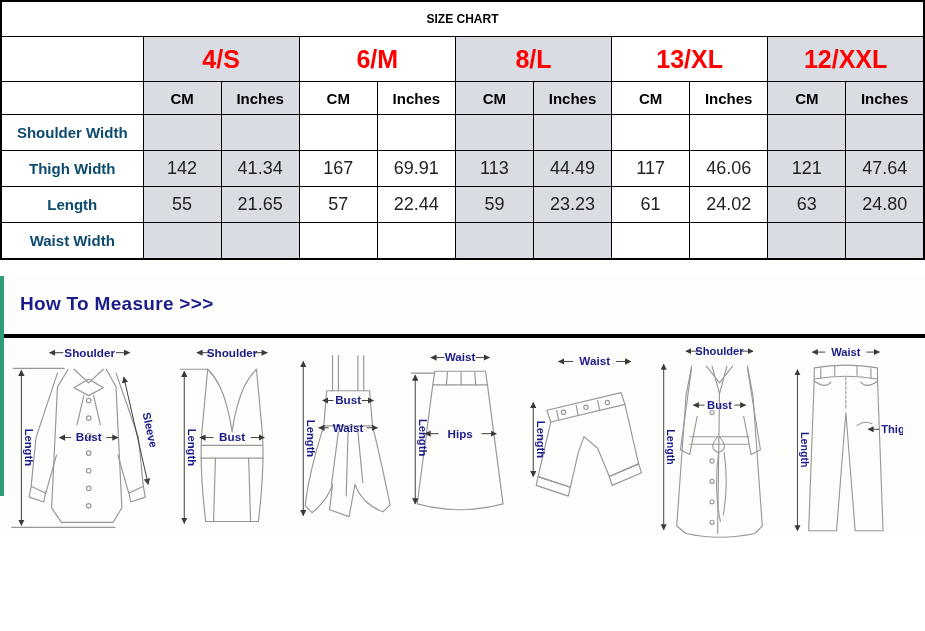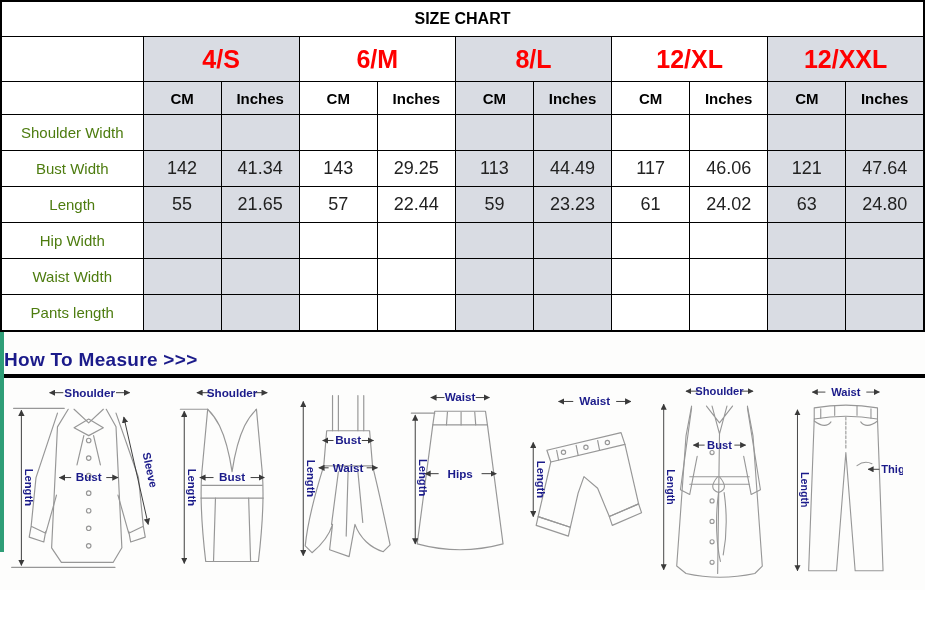--- a/index.html
+++ b/index.html
@@ -2,31 +2,31 @@
 <html><head>
 <meta charset="utf-8">
 <style>
   html,body{margin:0;padding:0;background:#fff;}
   body{width:925px;height:631px;overflow:hidden;font-family:"Liberation Sans",sans-serif;position:relative;}
 
   
   table.size-table{border-collapse:collapse;table-layout:fixed;width:925px;border:2px solid #000;}
   table.size-table th,table.size-table td{border:1px solid #000;text-align:center;vertical-align:middle;padding:0;overflow:hidden;white-space:nowrap;}
   col.label-col{width:142px;}
-  tr.title-row th{height:34px;font-size:16px;font-weight:bold;color:#000;border-bottom:1px solid #000;}
+  tr.title-row th{height:34px;font-size:12px;font-weight:bold;color:#000;border-bottom:1px solid #000;}
   tr.size-row th{height:44px;font-size:25px;font-weight:bold;color:#ff0000;}
   tr.unit-row th{height:32px;font-size:15px;font-weight:bold;color:#000;margin-top:40px;}
-  tbody th{height:35px;font-size:15px;font-weight:normal;color:#4d7c0f;}
+  tbody th{height:35px;font-size:15px;font-weight:bold;color:#0c4a6e;}
   tbody td{height:35px;font-size:18px;color:#222;}
   .sh{background:#d9dce3;}
 
   
   .measure-section{position:relative;height:258px;background:#fdfdfc;}
   .green-bar{position:absolute;left:0;top:0;width:4px;height:220px;background:#2f9e77;}
-  .measure-heading{margin:0;padding:17px 0 3px 4px;font-size:19px;font-weight:bold;color:#1b1b8a;letter-spacing:.3px;}
+  .measure-heading{margin:16px;padding:17px 0 3px 4px;font-size:19px;font-weight:bold;color:#1b1b8a;letter-spacing:.3px;}
   .thick-rule{height:4px;background:#000;}
   .figures{display:flex;justify-content:space-between;align-items:flex-start;padding:2px 22px 0 5px;}
   .figures svg{display:block;height:200px;}
   .lbl{font-family:"Liberation Sans",sans-serif;font-size:12px;font-weight:bold;fill:#1b1b8a;}
   .lblv{font-family:"Liberation Sans",sans-serif;font-size:11.5px;font-weight:bold;fill:#1b1b8a;}
   .m{stroke:#3a3a3a;stroke-width:1;fill:none;}
   .g{stroke:#979797;stroke-width:1.2;fill:none;stroke-linejoin:round;stroke-linecap:round;}
 </style>
 </head>
 <body>
@@ -47,21 +47,21 @@
   </colgroup>
   <thead>
     <tr class="title-row">
       <th colspan="11">SIZE CHART</th>
     </tr>
     <tr class="size-row">
       <th></th>
       <th colspan="2" class="sh">4/S</th>
       <th colspan="2">6/M</th>
       <th colspan="2" class="sh">8/L</th>
-      <th colspan="2">12/XL</th>
+      <th colspan="2">13/XL</th>
       <th colspan="2" class="sh">12/XXL</th>
     </tr>
     <tr class="unit-row">
       <th></th>
       <th class="sh">CM</th>
       <th class="sh">Inches</th>
       <th>CM</th>
       <th>Inches</th>
       <th class="sh">CM</th>
       <th class="sh">Inches</th>
@@ -79,25 +79,25 @@
       <td></td>
       <td></td>
       <td class="sh"></td>
       <td class="sh"></td>
       <td></td>
       <td></td>
       <td class="sh"></td>
       <td class="sh"></td>
     </tr>
     <tr>
-      <th>Bust Width</th>
+      <th>Thigh Width</th>
       <td class="sh">142</td>
       <td class="sh">41.34</td>
-      <td>143</td>
-      <td>29.25</td>
+      <td>167</td>
+      <td>69.91</td>
       <td class="sh">113</td>
       <td class="sh">44.49</td>
       <td>117</td>
       <td>46.06</td>
       <td class="sh">121</td>
       <td class="sh">47.64</td>
     </tr>
     <tr>
       <th>Length</th>
       <td class="sh">55</td>
@@ -105,47 +105,21 @@
       <td>57</td>
       <td>22.44</td>
       <td class="sh">59</td>
       <td class="sh">23.23</td>
       <td>61</td>
       <td>24.02</td>
       <td class="sh">63</td>
       <td class="sh">24.80</td>
     </tr>
     <tr>
-      <th>Hip Width</th>
-      <td class="sh"></td>
-      <td class="sh"></td>
-      <td></td>
-      <td></td>
-      <td class="sh"></td>
-      <td class="sh"></td>
-      <td></td>
-      <td></td>
-      <td class="sh"></td>
-      <td class="sh"></td>
-    </tr>
-    <tr>
       <th>Waist Width</th>
-      <td class="sh"></td>
-      <td class="sh"></td>
-      <td></td>
-      <td></td>
-      <td class="sh"></td>
-      <td class="sh"></td>
-      <td></td>
-      <td></td>
-      <td class="sh"></td>
-      <td class="sh"></td>
-    </tr>
-    <tr>
-      <th>Pants length</th>
       <td class="sh"></td>
       <td class="sh"></td>
       <td></td>
       <td></td>
       <td class="sh"></td>
       <td class="sh"></td>
       <td></td>
       <td></td>
       <td class="sh"></td>
       <td class="sh"></td>

